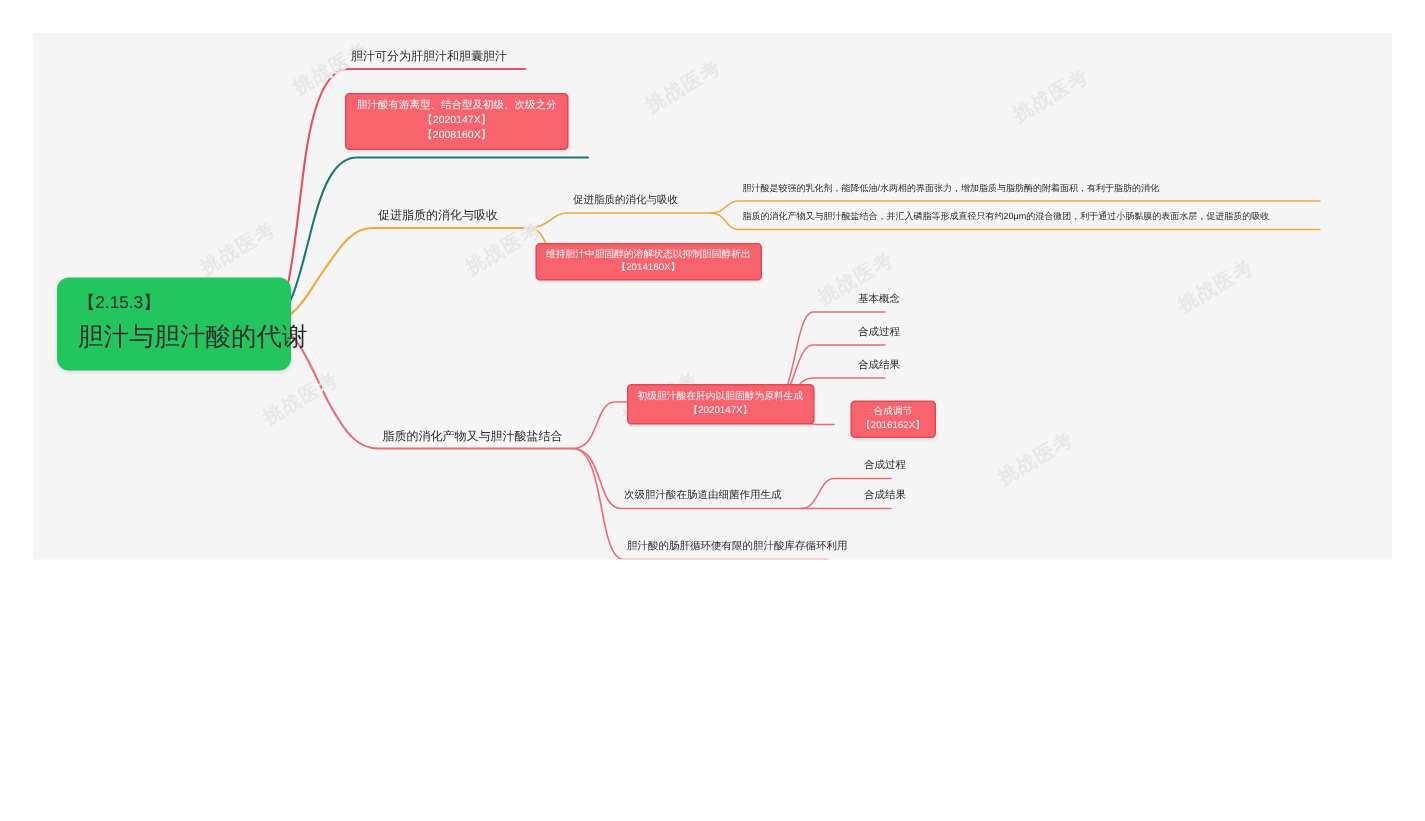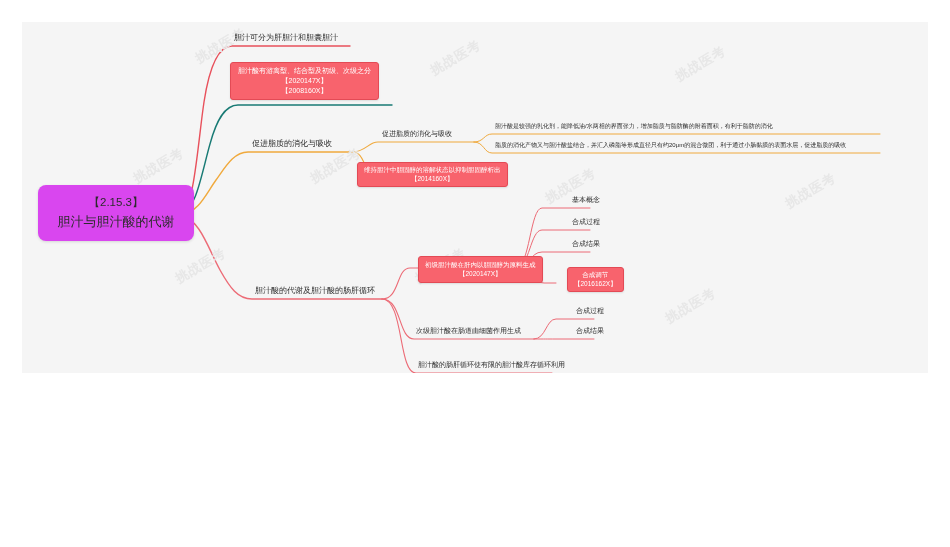--- a/index.html
+++ b/index.html
@@ -16,27 +16,27 @@
   #svg-layer{position:absolute;left:0;top:0;width:906px;height:351px;}
   .wm{
     position:absolute;color:#e7e7e7;font-size:13px;font-weight:bold;
     letter-spacing:1px;transform:rotate(-30deg);transform-origin:left top;
     white-space:nowrap;user-select:none;pointer-events:none;
   }
   .node{position:absolute;white-space:nowrap;}
 
   
   .root{
-    background:#d946ef;border-radius:8px;
+    background:#22c55e;border-radius:8px;
     box-shadow:0 1px 3px rgba(0,0,0,.13);
-    padding:9px 14px;text-align:center;color:#2c2c2c;
+    padding:9px 14px;color:#2c2c2c;
     font-size:11.5px;line-height:1.55;
   }
   .root .l1{font-size:11.5px;}
-  .root .l2{font-size:13px;}
+  .root .l2{font-size:17px;}
 
   
   .txt{
     color:#2b2b2b;font-size:8px;line-height:1.2;
     padding:0 2px 2px 2px;
   }
   .txt.small{font-size:7px;}
   .txt.tiny{font-size:6px;}
 
   
@@ -118,21 +118,21 @@
 
   <div class="node txt tiny" style="left:471px;top:101px;">胆汁酸是较强的乳化剂，能降低油/水两相的界面张力，增加脂质与脂肪酶的附着面积，有利于脂肪的消化</div>
 
   <div class="node txt tiny" style="left:471px;top:120px;">脂质的消化产物又与胆汁酸盐结合，并汇入磷脂等形成直径只有约20μm的混合微团，利于通过小肠黏膜的表面水层，促进脂质的吸收</div>
 
   <div class="node redbox s3" style="left:335px;top:140px;">
     <div>维持胆汁中胆固醇的溶解状态以抑制胆固醇析出</div>
     <div>【2014160X】</div>
   </div>
 
-  <div class="node txt" style="left:231px;top:264px;">胆汁酸的代谢及胆汁酸的肠肝循环</div>
+  <div class="node txt" style="left:231px;top:264px;">脂质的消化产物又与胆汁酸盐结合</div>
 
   <div class="node redbox s2" style="left:396px;top:234px;">
     <div>初级胆汁酸在肝内以胆固醇为原料生成</div>
     <div>【2020147X】</div>
   </div>
 
   <div class="node txt small" style="left:548px;top:174px;">基本概念</div>
 
   <div class="node txt small" style="left:548px;top:196px;">合成过程</div>
 

